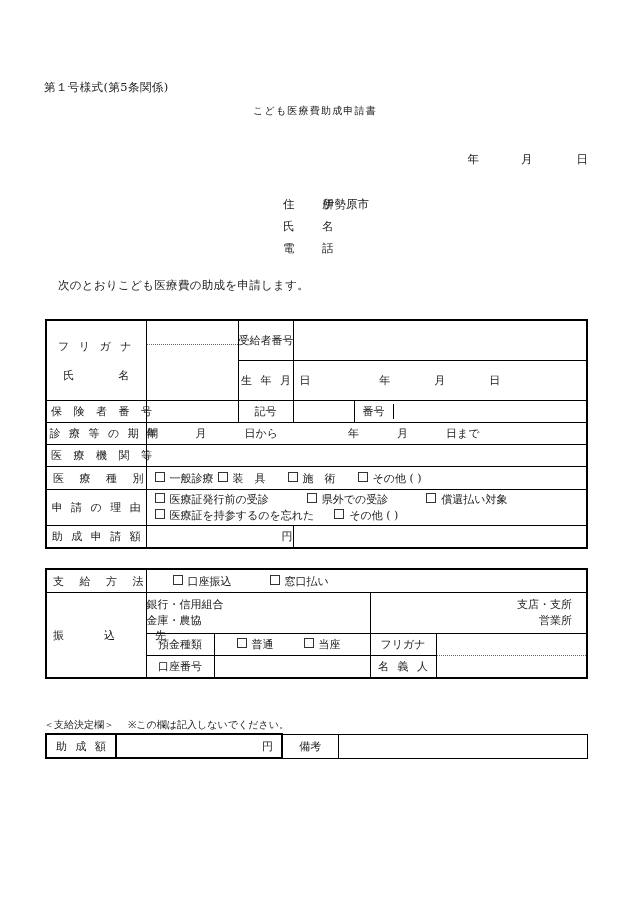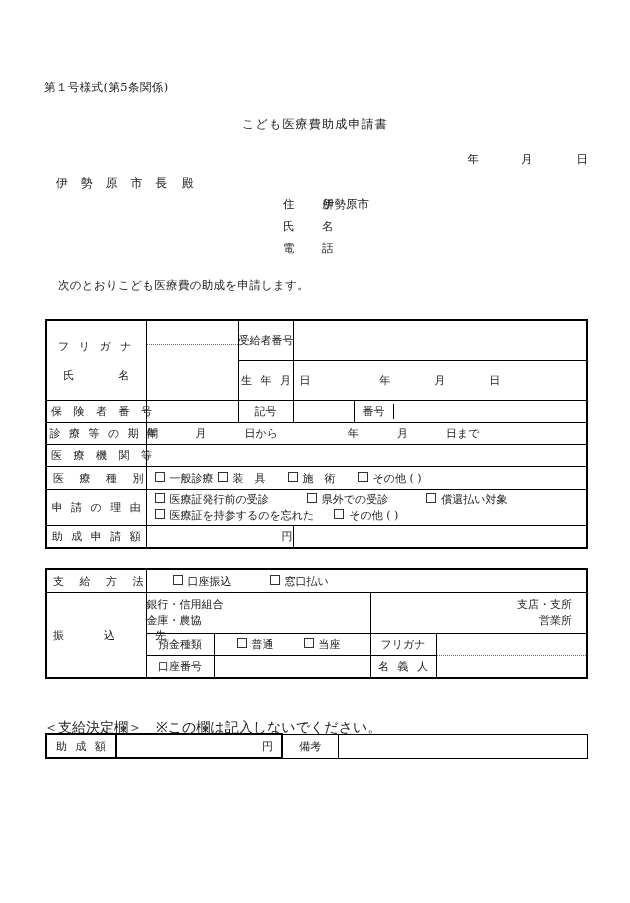--- a/index.html
+++ b/index.html
@@ -28,24 +28,24 @@
     position: absolute;
     left: 44px;
     top: 80px;
     font-size: 11.5px;
     letter-spacing: 0.4px;
     white-space: nowrap;
   }
   .doc-title {
     position: absolute;
     left: 0;
-    top: 116px;
+    top: 104px;
     width: 630px;
     text-align: center;
-    font-size: 12px;
+    font-size: 10px;
     letter-spacing: 1.2px;
   }
   .date-line {
     position: absolute;
     right: 42px;
     top: 152px;
     font-size: 11.5px;
     white-space: nowrap;
   }
   .date-line span { display: inline-block; }
@@ -143,42 +143,39 @@
     display: inline-block;
   }
   .right-yen {
     text-align: right;
     padding-right: 46px;
   }
   .sec-heading {
     position: absolute;
     left: 44px;
     top: 717px;
-    font-size: 14px;
+    font-size: 10px;
     white-space: nowrap;
   }
   .sec-heading .note { margin-left: 14px; }
   .thick-cell { border: 2px solid #000 !important; }
 </style>
 </head>
 <body>
 
 <div class="page">
 
   <div class="form-no">第１号様式(第5条関係)</div>
 
   <div class="doc-title">こども医療費助成申請書</div>
 
   <div class="date-line">
     <span class="y">年</span><span class="m">月</span><span class="d">日</span>
   </div>
 
-  <div class="addressee">
-    <span class="sp">伊 勢 原 市 長</span><span class="dono">殿</span>
-  </div>
 
   <div class="applicant">
     <div class="row">
       <span class="lbl">住　所</span><span class="val">伊勢原市</span>
     </div>
     <div class="row">
       <span class="lbl">氏　名</span><span class="val"></span>
     </div>
     <div class="row">
       <span class="lbl">電　話</span><span class="val"></span>

